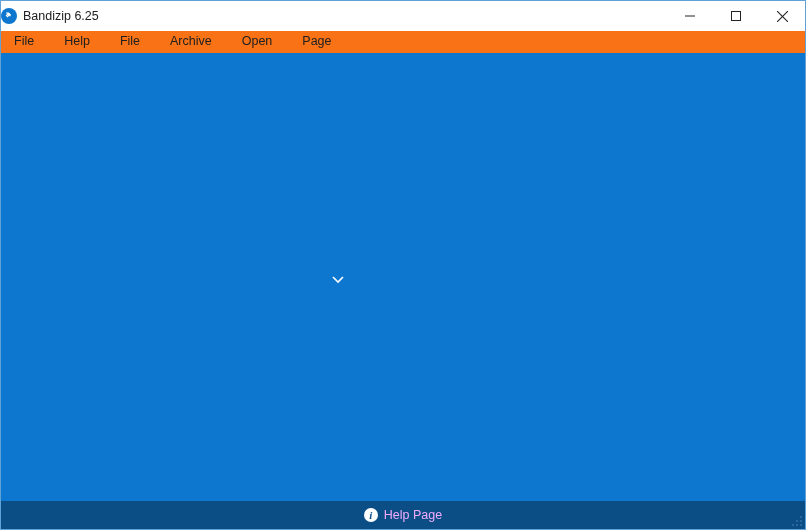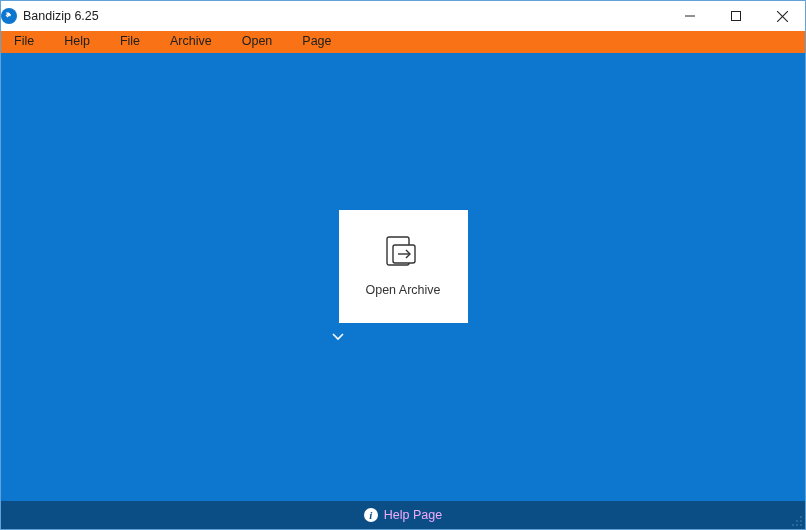--- a/index.html
+++ b/index.html
@@ -193,31 +193,20 @@
     <div class="menu-item">Help</div>
     <div class="menu-item">File</div>
     <div class="menu-item">Archive</div>
     <div class="menu-item">Open</div>
     <div class="menu-item">Page</div>
   </div>
 
   <div class="content">
     <div class="tiles">
 
-      <button class="tile">
-        <div class="tile-icon">
-          <svg width="34" height="32" viewBox="0 0 34 32">
-            <rect x="1" y="1" width="22" height="28" rx="2" fill="none" stroke="#333" stroke-width="1.4"></rect>
-            <rect x="7" y="9" width="22" height="18" rx="2" fill="#fff" stroke="#333" stroke-width="1.4"></rect>
-            <line x1="12" y1="18" x2="24" y2="18" stroke="#333" stroke-width="1.4"></line>
-            <polyline points="20,14 24,18 20,22" fill="none" stroke="#333" stroke-width="1.4"></polyline>
-          </svg>
-        </div>
-        <div class="tile-label">Open Archive</div>
-      </button>
 
 
     </div>
     <div class="dropdown-handle">
       <svg width="12" height="8" viewBox="0 0 12 8">
         <polyline points="1,1 6,6 11,1" fill="none" stroke="#fff" stroke-width="1.6"></polyline>
       </svg>
     </div>
   </div>
 

